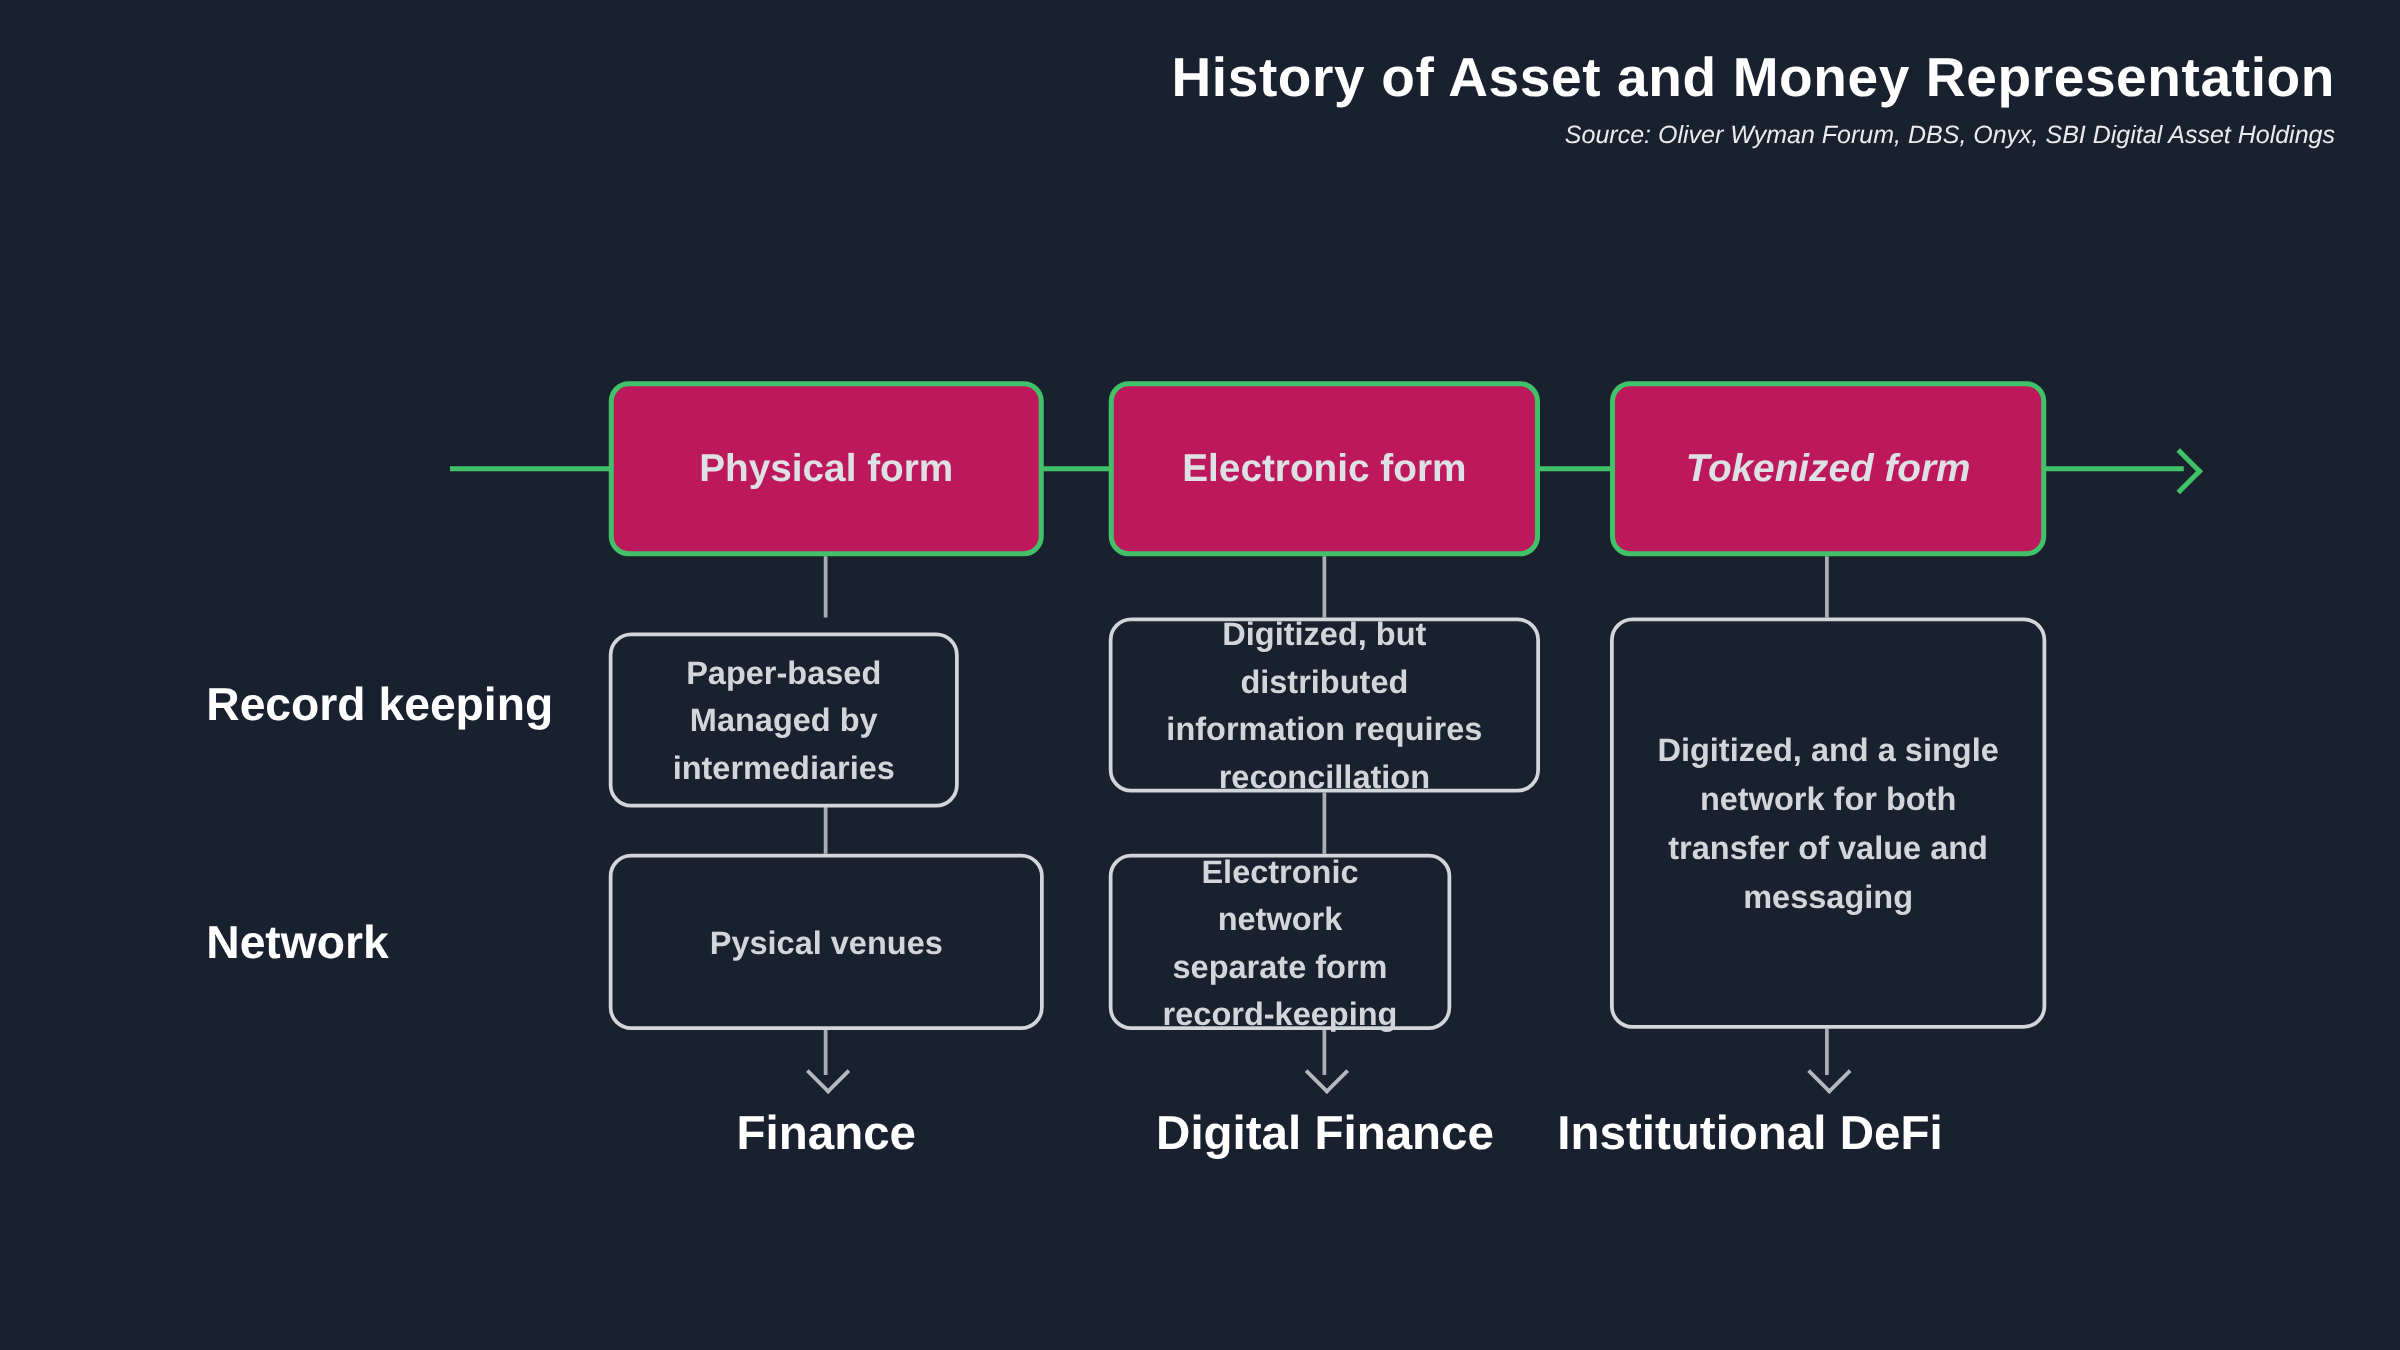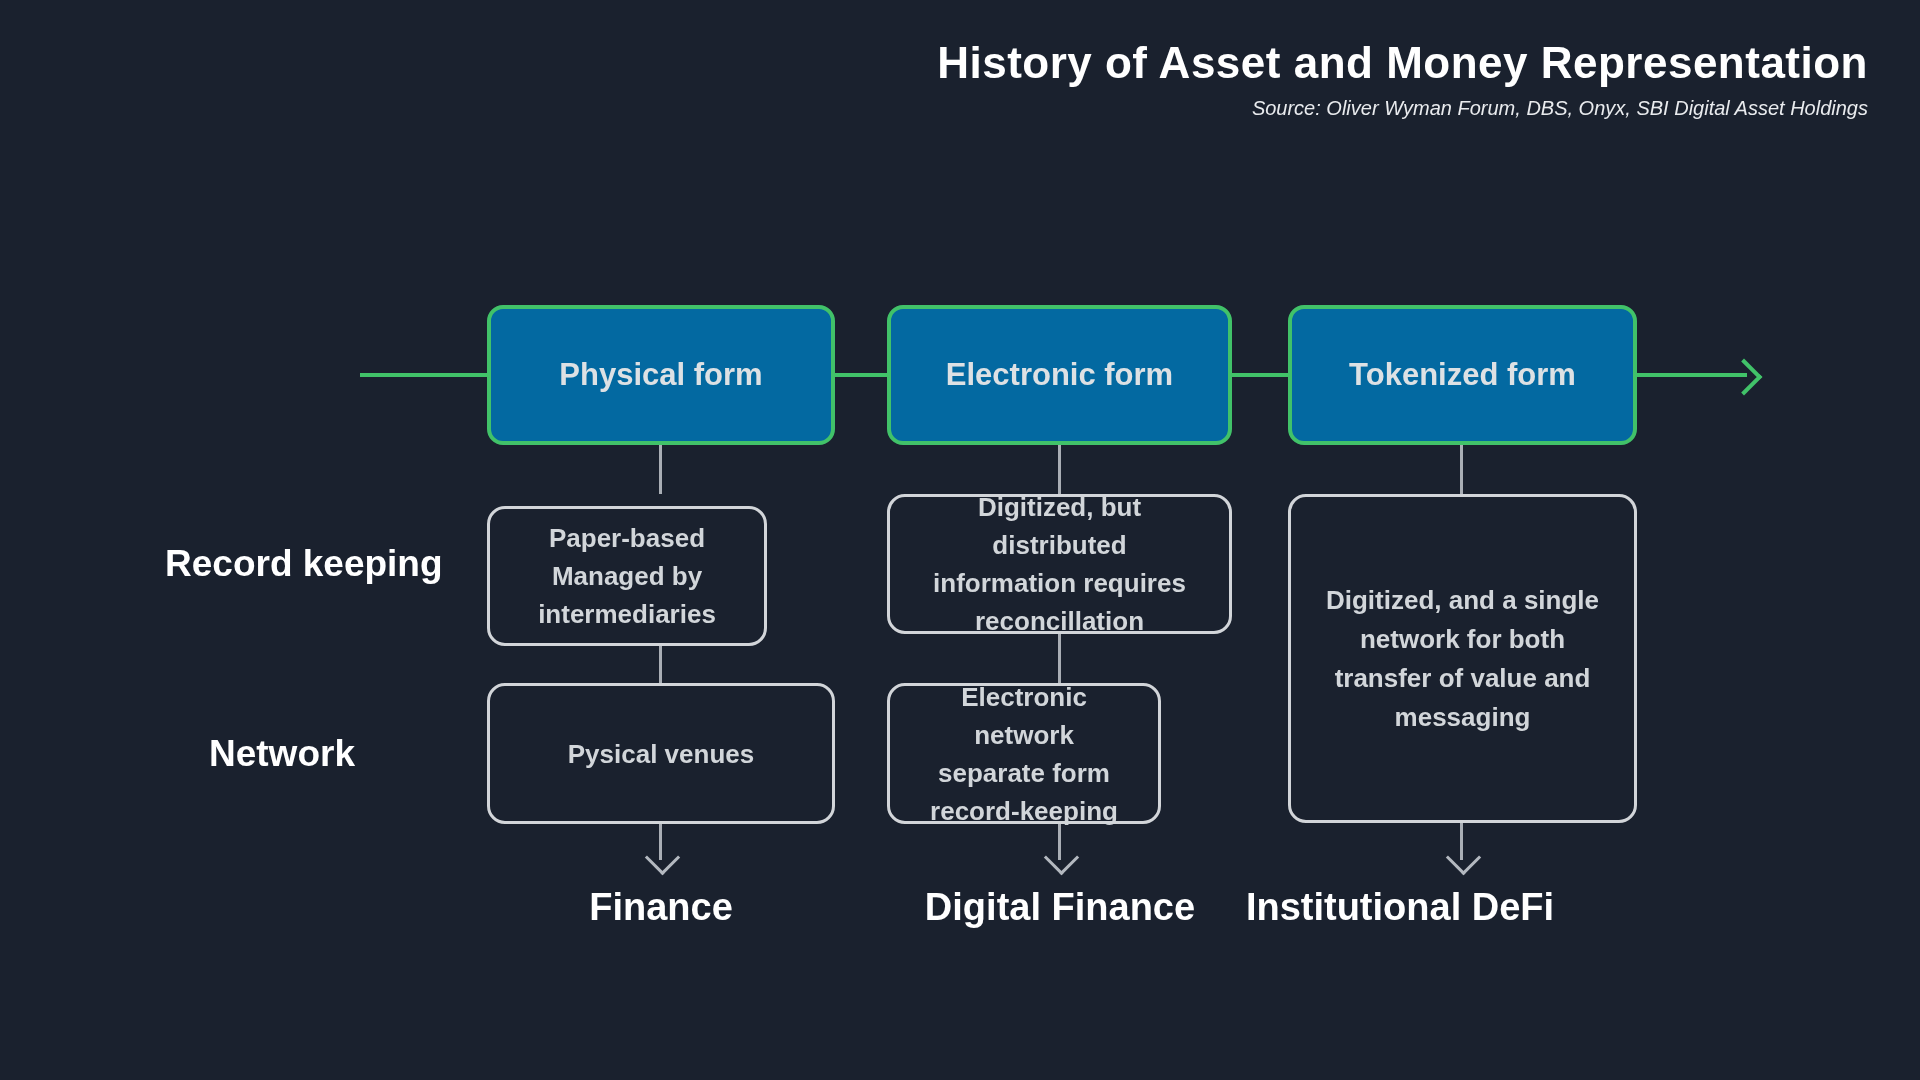--- a/index.html
+++ b/index.html
@@ -23,27 +23,27 @@
   .hline { position:absolute; top:373px; left:360px; width:1387px; height:4px; background:#41c269; z-index:1; }
   .chevron-right {
     position:absolute; left:1731px; top:364px; width:22px; height:22px;
     border-top:4px solid #41c269; border-right:4px solid #41c269;
     transform:rotate(45deg); z-index:1;
   }
 
   
   .form-box {
     position:absolute; top:305px; height:140px; box-sizing:border-box;
-    background:#0369a1; border:4px solid #41c269; border-radius:16px;
+    background:#be185d; border:4px solid #41c269; border-radius:16px;
     display:flex; align-items:center; justify-content:center;
     color:#dde1e4; font-size:31px; font-weight:bold; z-index:2;
   }
   .form-box.c1 { left:487px;  width:348px; }
   .form-box.c2 { left:887px;  width:345px; }
-  .form-box.c3 { left:1288px; width:349px; }
+  .form-box.c3 { left:1288px; width:349px;font-style:italic; }
 
   
   .info-box {
     position:absolute; box-sizing:border-box;
     background:#1a212e; border:3px solid #d2d5d9; border-radius:18px;
     display:flex; align-items:center; justify-content:center; text-align:center;
     color:#d2d6da; font-size:26px; font-weight:bold; line-height:38px;
     white-space:pre-line; z-index:2; padding:0 18px;
   }
   .rk.c1  { left:487px;  width:280px; top:506px; height:140px; }
@@ -64,21 +64,21 @@
     border-right:3px solid #b4b9c0; border-bottom:3px solid #b4b9c0;
     transform:rotate(45deg); z-index:0;
   }
   .cd.c1 { left:650px;  top:845px; }
   .cd.c2 { left:1049px; top:845px; }
   .cd.c3 { left:1451px; top:845px; }
 
   
   .row-label { position:absolute; left:165px; color:#ffffff; font-size:37px; font-weight:bold; }
   .row-label.rk-label  { top:543px; }
-  .row-label.net-label { top:733px;margin-left:44px; }
+  .row-label.net-label { top:733px; }
 
   .outcome {
     position:absolute; top:886px; transform:translateX(-50%);
     color:#ffffff; font-size:38px; font-weight:bold; white-space:nowrap;
   }
   .outcome.c1 { left:661px; }
   .outcome.c2 { left:1060px; }
   .outcome.c3 { left:1400px; }
 </style>
 </head>

